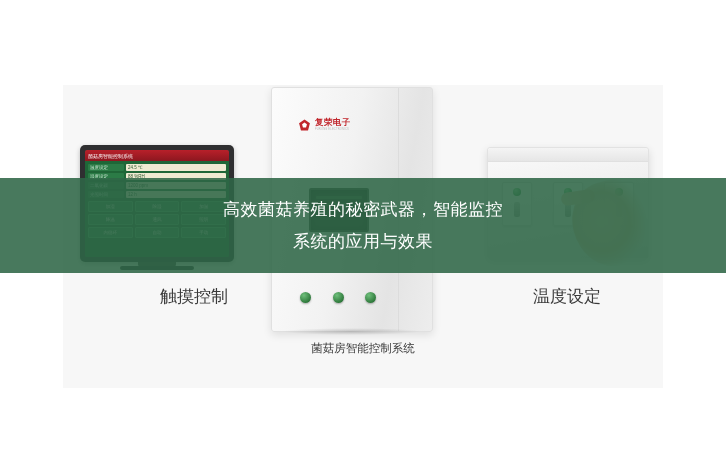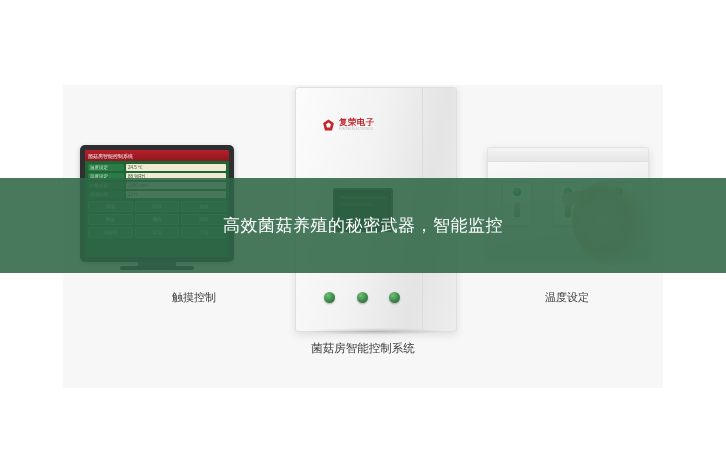--- a/index.html
+++ b/index.html
@@ -144,21 +144,21 @@
     left: 40px;
     top: 121px;
     width: 74px;
     height: 4px;
     background: #2f2f31;
     border-radius: 2px;
   }
   
   .box-wrap {
     position: absolute;
-    left: 232px;
+    left: 208px;
     top: 2px;
     width: 160px;
     height: 250px;
   }
   .box-body {
     position: absolute;
     left: 0;
     top: 0;
     width: 160px;
     height: 243px;
@@ -343,21 +343,21 @@
     width: 34px;
     height: 13px;
     background: linear-gradient(90deg,#e9cdb8,#d9b49c);
     border-radius: 7px;
     transform: rotate(-8deg);
   }
   
   .cap {
     position: absolute;
     color: #3a3a3a;
-    font-size: 11px;
+    font-size: 17px;
     line-height: 14px;
     text-align: center;
     white-space: nowrap;
   }
   .cap-left {
     left: 56px;
     top: 205px;
     width: 150px;
   }
   .cap-right {
@@ -491,16 +491,17 @@
     </div>
 
     <div class="cap cap-left">触摸控制</div>
     <div class="cap cap-right">温度设定</div>
     <div class="cap cap-center">菌菇房智能控制系统</div>
   </div>
 
   <div class="banner">
     <div class="banner-text">
       <div>高效菌菇养殖的秘密武器，智能监控</div>
+      <div>系统的应用与效果</div>
     </div>
   </div>
 
 </div>
 
 </body></html>

